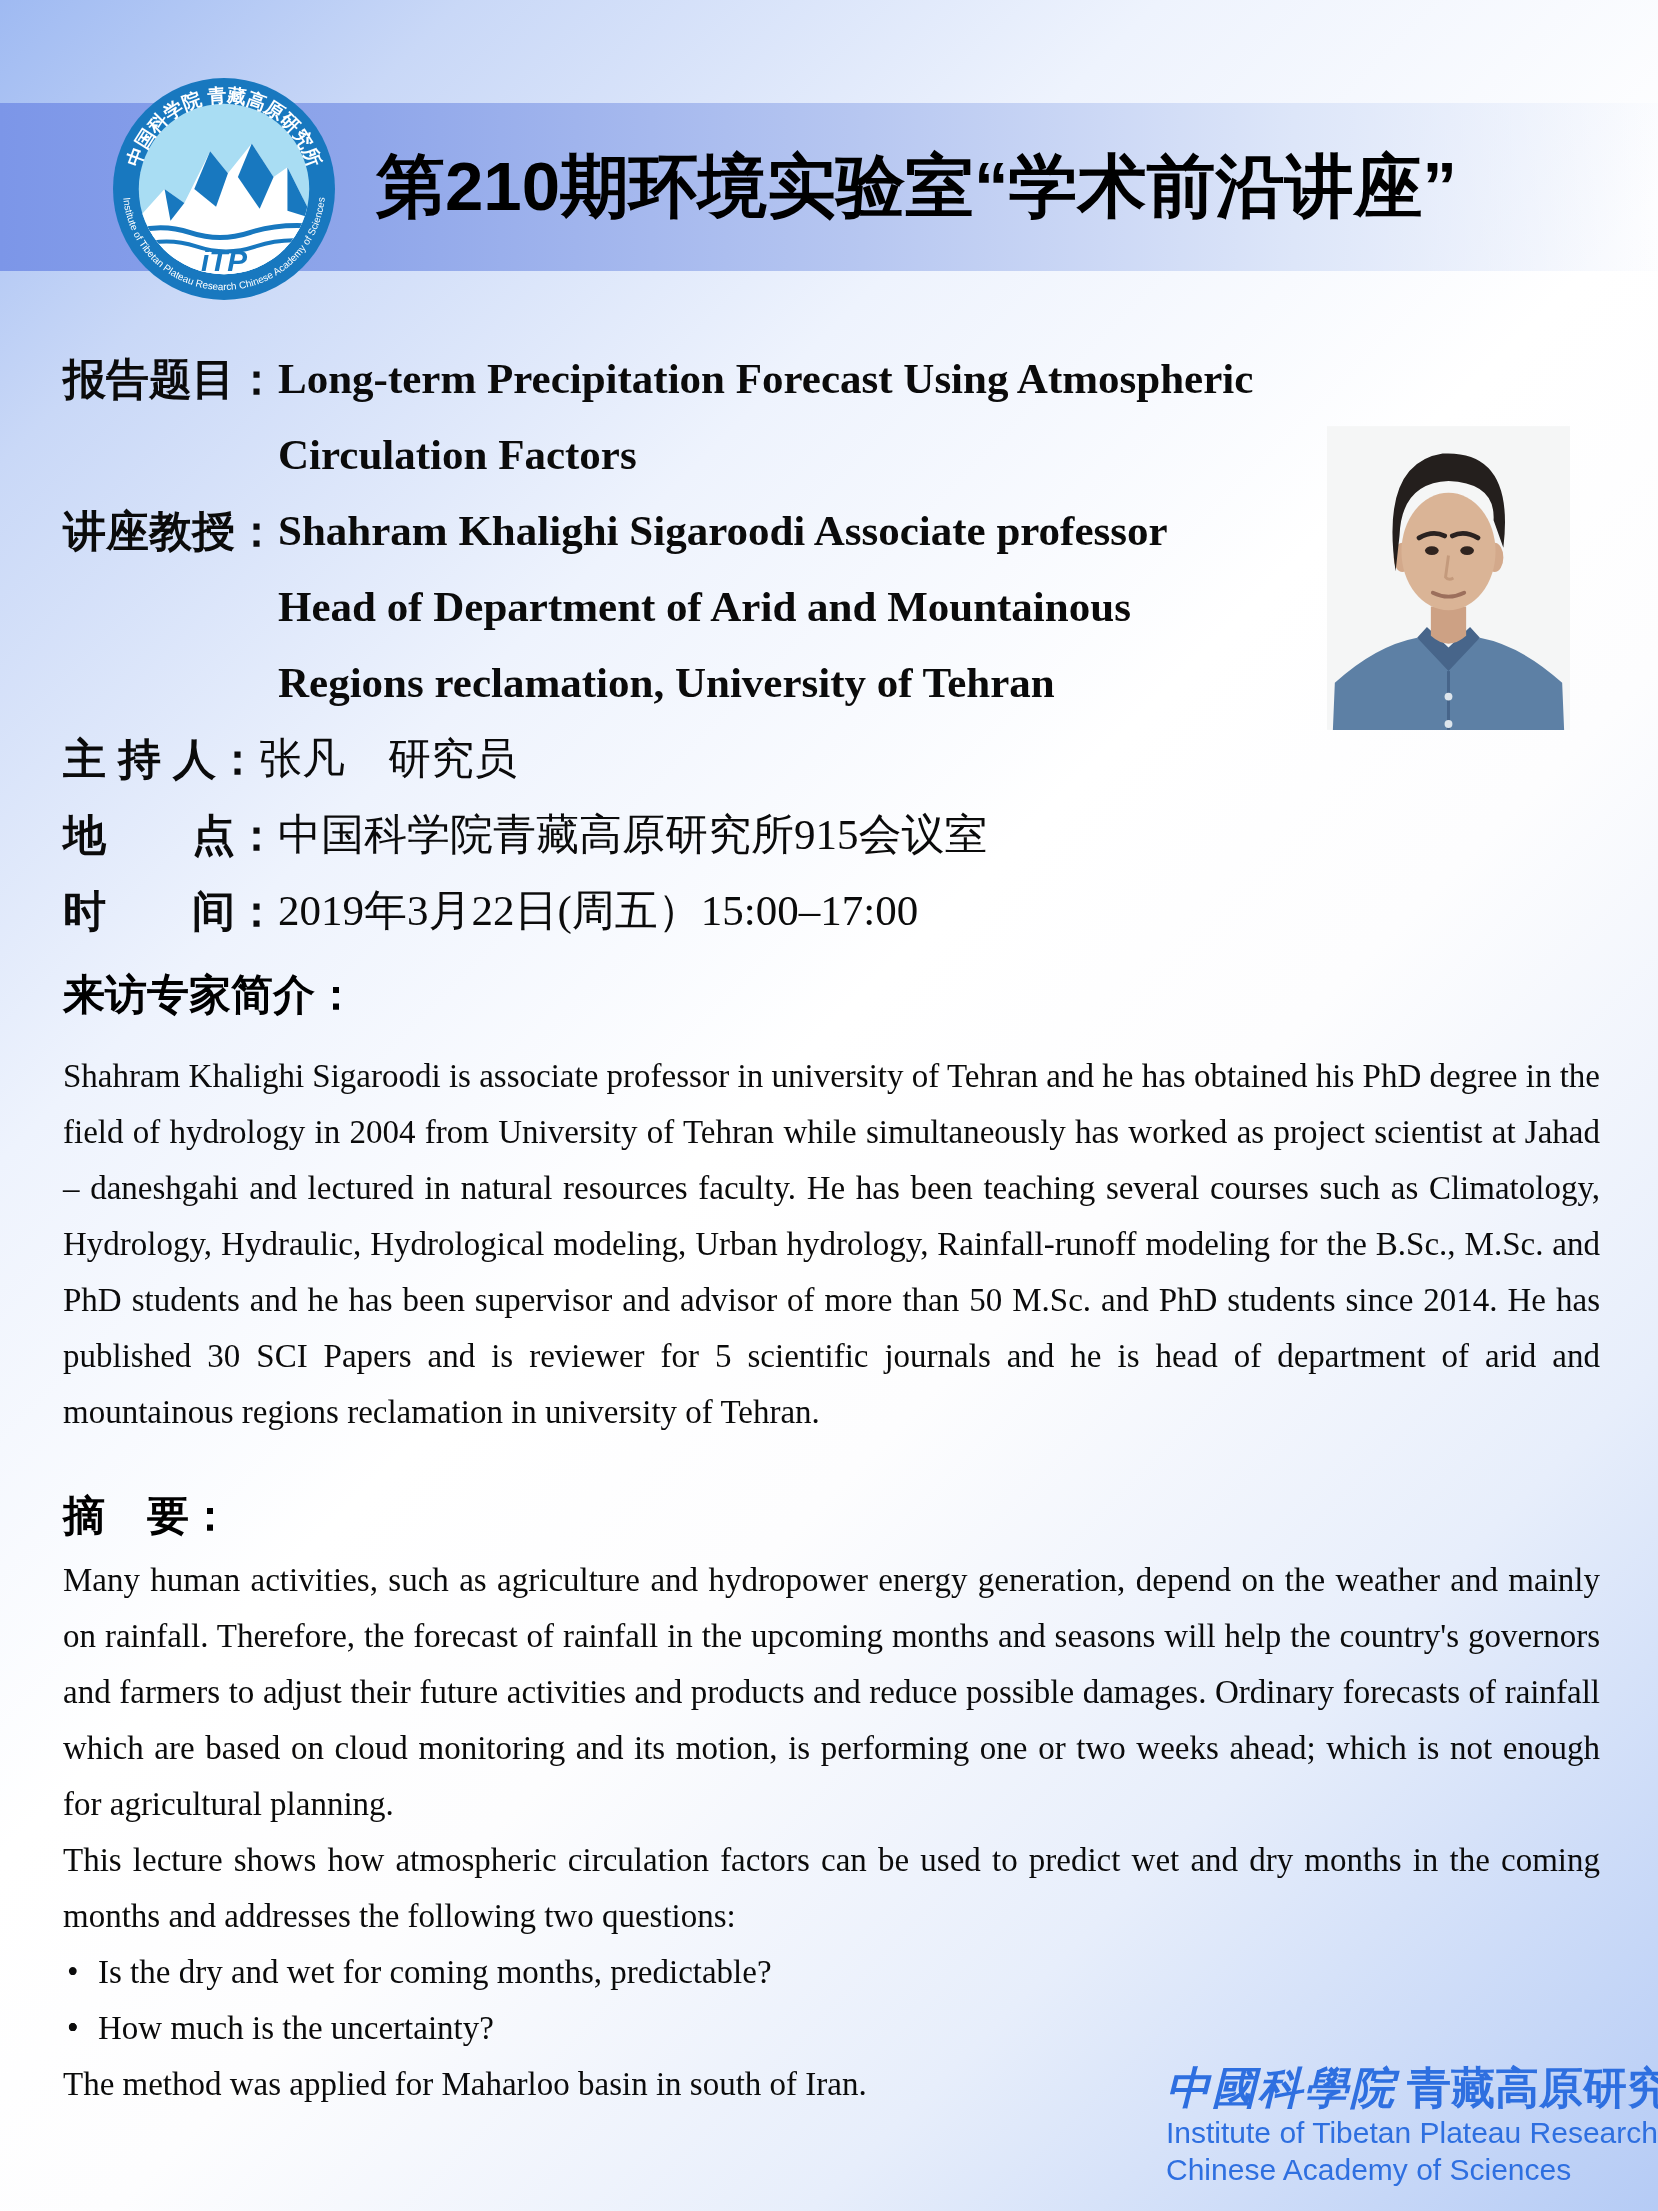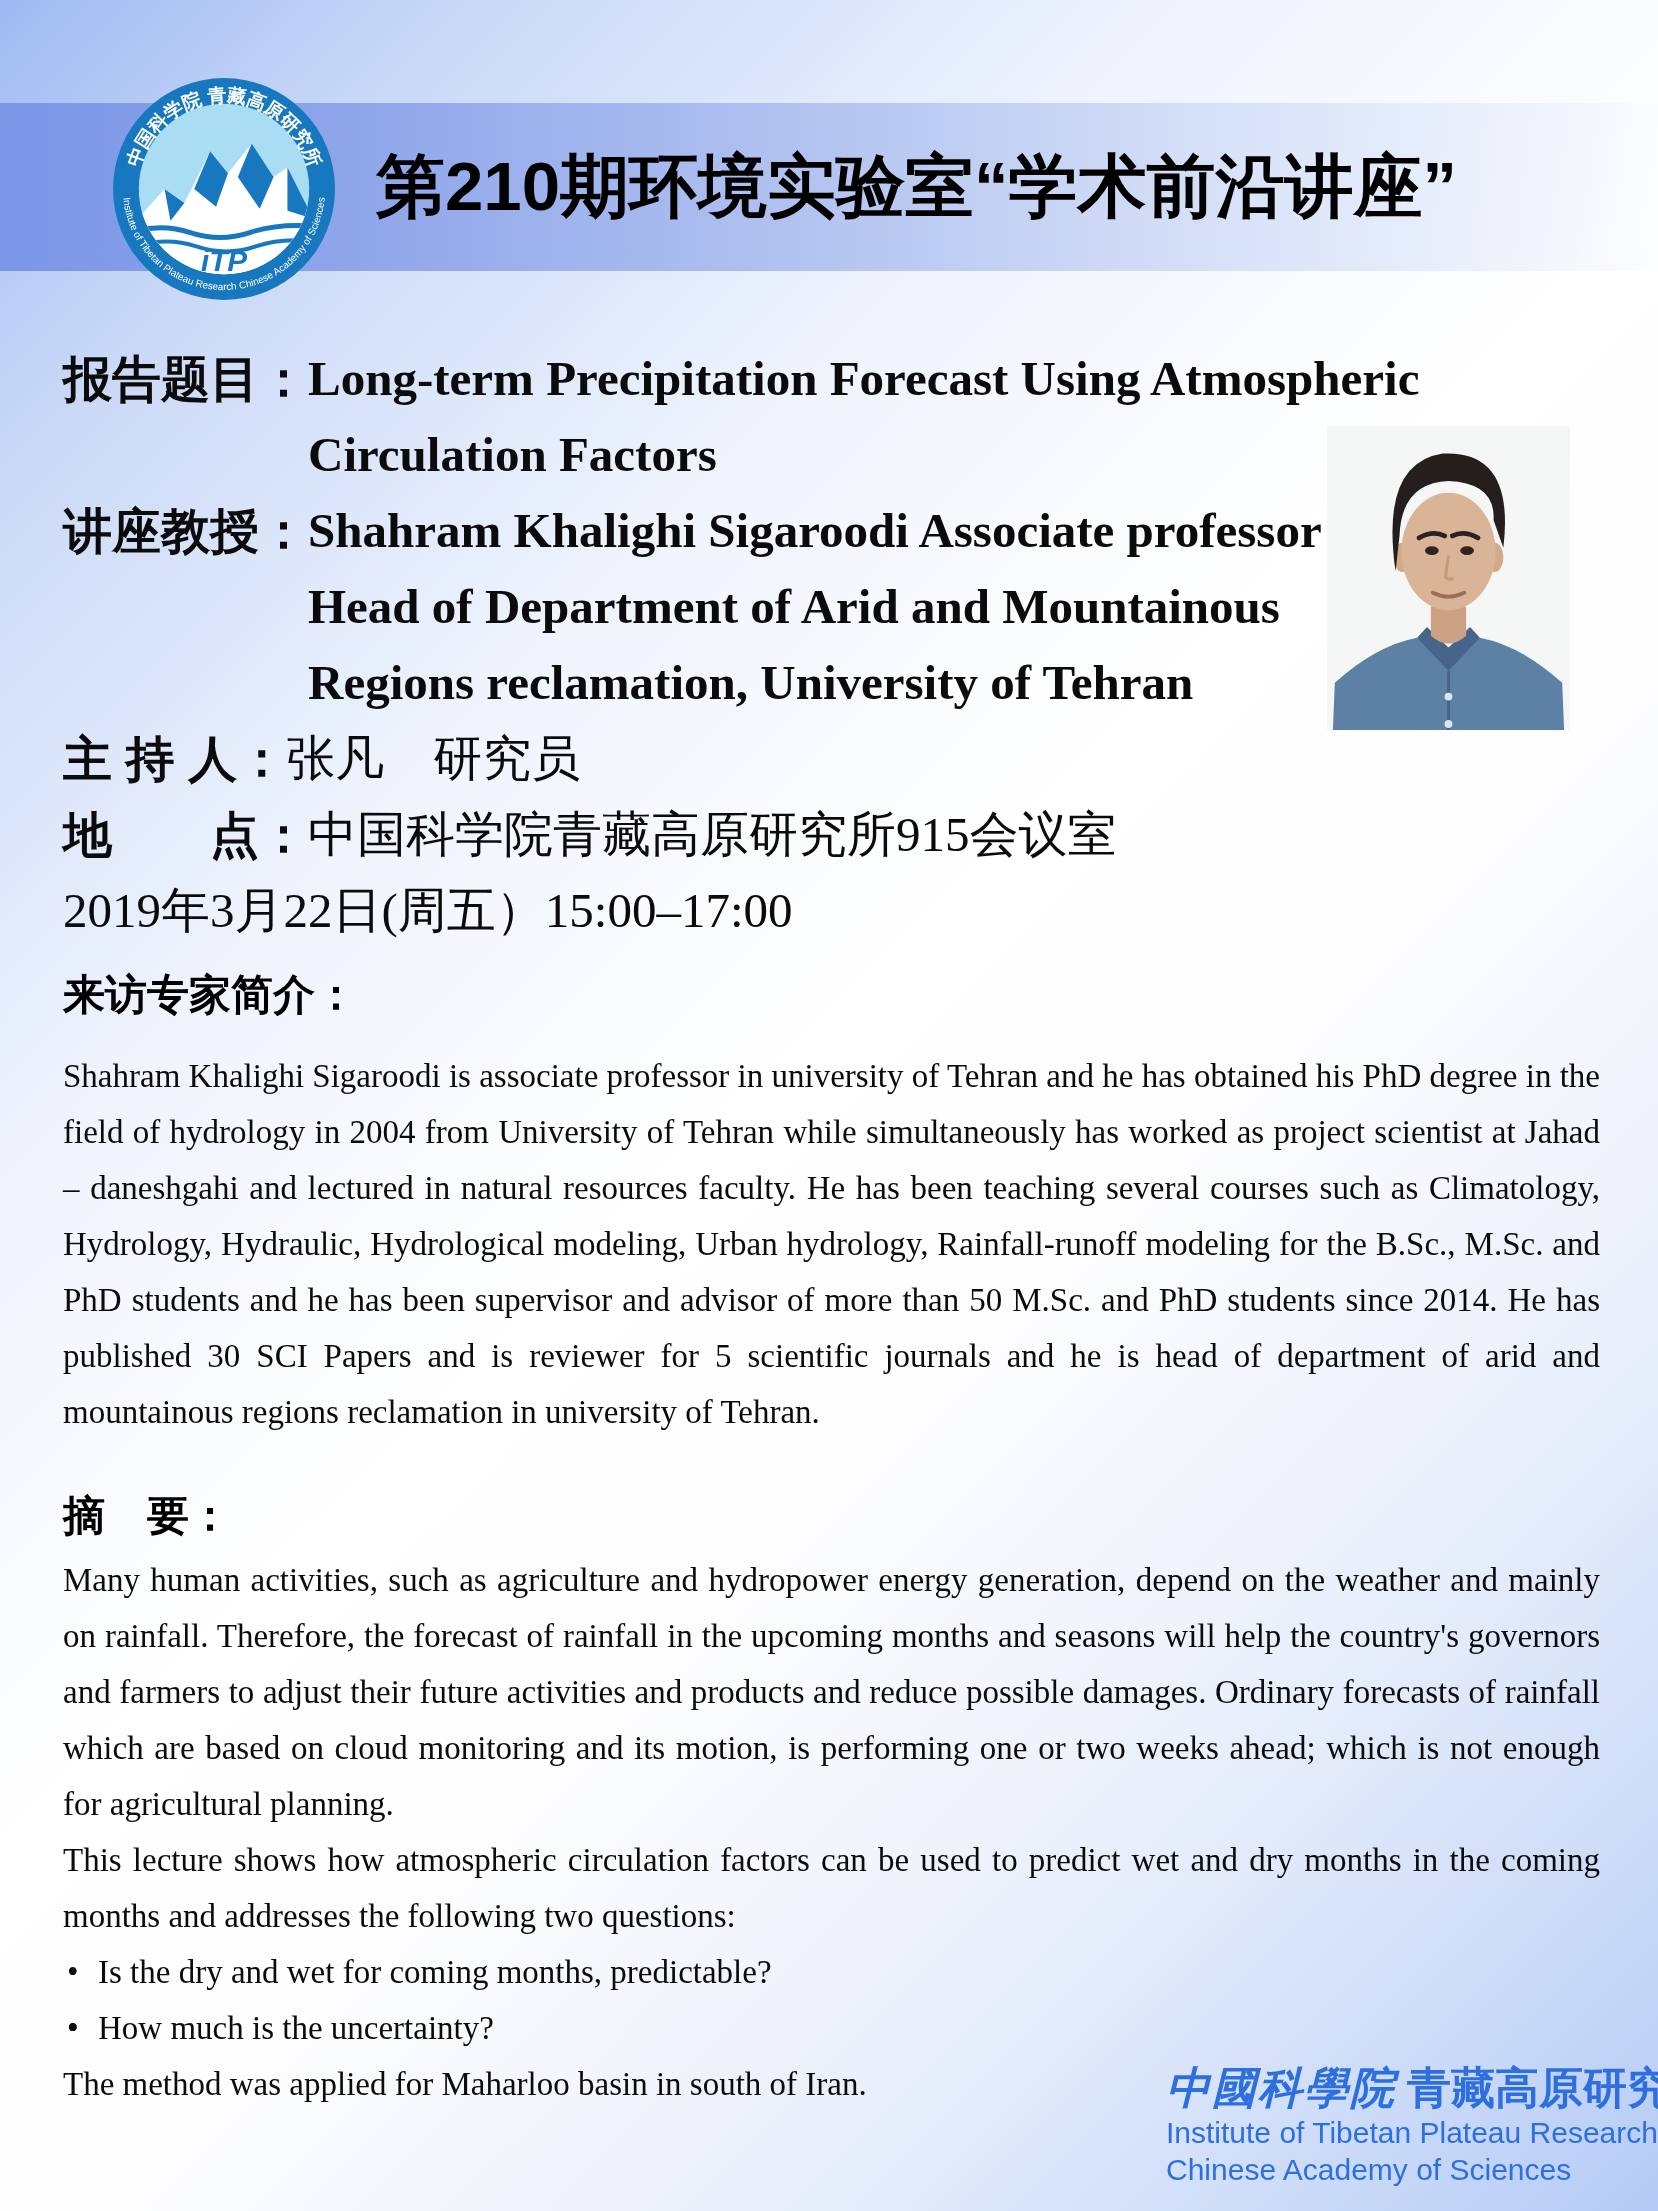--- a/index.html
+++ b/index.html
@@ -5,21 +5,21 @@
   html,body{margin:0;padding:0;}
   body{font-family:"Liberation Serif", serif; color:#0b0b0b;}
   .page{position:relative;width:1659px;height:2212px;overflow:hidden;
     background:linear-gradient(135deg,#9fbaf2 0%,#c9d8f7 12%,#eef3fd 30%,#ffffff 48%,#fdfdfe 60%,#e7eefb 78%,#b5cbf5 100%);}
   .band{position:absolute;left:0;top:103px;width:100%;height:168px;
     background:linear-gradient(90deg,#7c96e8 0%,#8fa6ea 22%,#b7c7f1 52%,#dde6f9 78%,rgba(238,242,253,0.12) 100%);}
   .badge{position:absolute;left:113px;top:78px;width:222px;height:222px;}
   .title{position:absolute;left:376px;top:138px;width:1170px;
     font-family:"Liberation Sans",sans-serif;font-weight:800;font-size:69px;line-height:98px;
     color:#000;letter-spacing:0px;white-space:nowrap;}
-  .info{position:absolute;left:63px;top:341px;width:1539px;font-size:49px;}
+  .info{position:absolute;left:63px;top:341px;width:1539px;font-size:43px;}
   .irow{display:flex;align-items:flex-start;}
   .ilabel{flex:0 0 151px;font-family:"Liberation Sans",sans-serif;font-weight:bold;line-height:76px;white-space:nowrap;}
   .ival{flex:1;line-height:76px;}
   .ival.en{font-weight:bold;}
   .ival .ln{display:block;}
   .photo{position:absolute;left:1327px;top:426px;width:243px;height:304px;}
   .sec-head{font-family:"Liberation Sans",sans-serif;font-weight:bold;font-size:42px;color:#000;}
   .bio{position:absolute;left:63px;top:967px;width:1537px;}
   .bio .sec-head{margin:0 0 25px 0;}
   .para{font-size:33px;line-height:56px;text-align:justify;margin:0;}
@@ -91,20 +91,21 @@
     </div>
     <div class="irow">
       <div class="ilabel">主 持 人：</div>
       <div class="ival">张凡　研究员</div>
     </div>
     <div class="irow">
       <div class="ilabel">地　　点：</div>
       <div class="ival">中国科学院青藏高原研究所915会议室</div>
     </div>
     <div class="irow">
+      <div class="ilabel">时　　间：</div>
       <div class="ival">2019年3月22日(周五）15:00–17:00</div>
     </div>
   </div>
 
   <svg class="photo" viewBox="0 0 248 310" aria-hidden="true">
     <rect width="248" height="310" fill="#f5f6f6"></rect>
     <path d="M6,310 L8,262 Q50,224 92,216 L124,240 L156,216 Q198,224 240,262 L242,310 Z" fill="#5d80a5"></path>
     <path d="M92,216 L124,250 L156,216 L146,205 L124,226 L102,205 Z" fill="#47658a"></path>
     <line x1="124" y1="250" x2="124" y2="310" stroke="#47658a" stroke-width="3"></line>
     <circle cx="124" cy="276" r="4" fill="#dde5ec"></circle>

